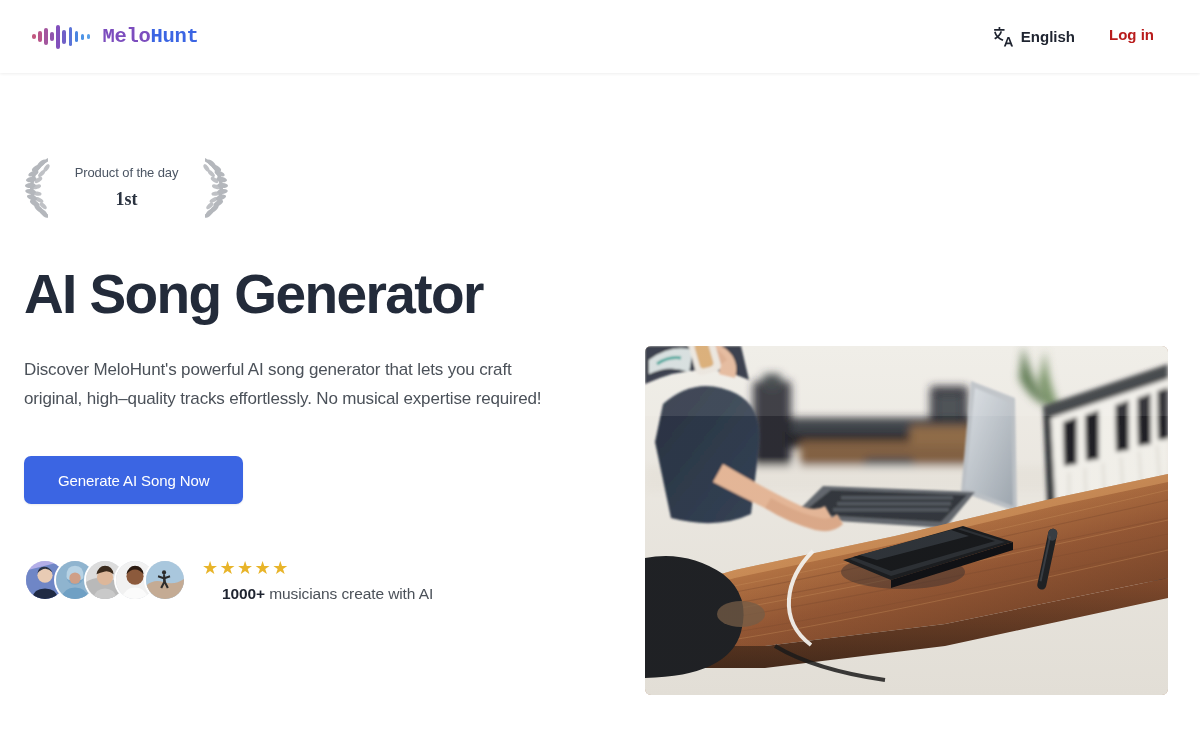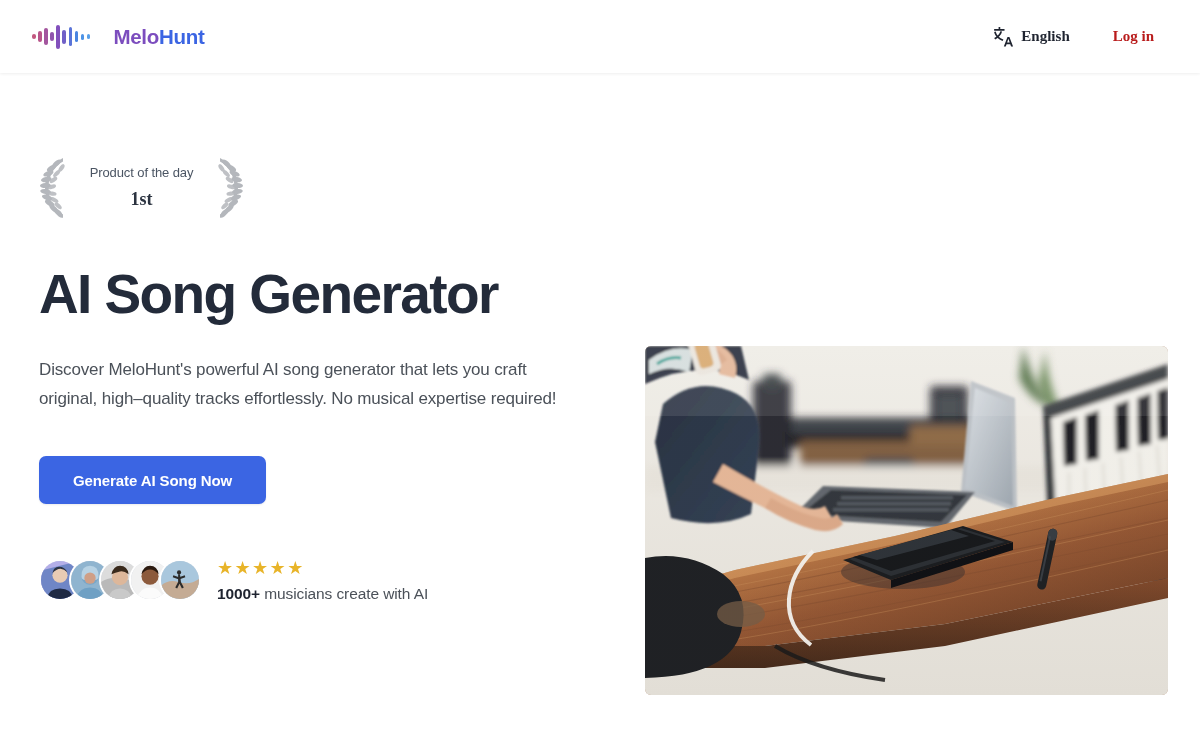--- a/index.html
+++ b/index.html
@@ -26,23 +26,24 @@
     align-items: center;
     padding: 0 32px 0 32px;
     box-shadow: 0 1px 3px rgba(0,0,0,0.07);
     position: relative;
     z-index: 20;
   }
 
   .brand {
     display: flex;
     align-items: center;
-    gap: 23px;
+    gap: 12px;
     cursor: pointer;
     margin-right: 50px;
+    font-family: Liberation Mono, monospace;
   }
 
   .brand-mark {
     display: flex;
     align-items: center;
     gap: 2.5px;
     height: 26px;
   }
   .brand-mark span {
     display: block;
@@ -67,23 +68,22 @@
     font-weight: 700;
     color: #1f2430;
     padding: 8px 26px;
     cursor: pointer;
     white-space: nowrap;
   }
 
   .header-right {
     margin-left: auto;
     display: flex;
-    align-items: center;
-    gap: 19px;
-    font-family: Liberation Serif, serif;
+    align-items: flex-start;
+    gap: 10px;
   }
   .lang {
     display: flex;
     align-items: center;
     gap: 7px;
     font-size: 15px;
     font-weight: 700;
     color: #1f2430;
     cursor: pointer;
     padding: 8px 10px;
@@ -98,21 +98,21 @@
     color: #b91c1c;
     cursor: pointer;
     padding: 8px 14px;
     white-space: nowrap;
   }
 
   
   .hero {
     position: relative;
     width: 1200px;
-    padding: 0 39px;
+    padding: 0 24px;
     display: flex;
     align-items: flex-start;
   }
 
   .hero-left {
     width: 600px;
     padding-top: 80px;
   }
 
   
@@ -165,21 +165,21 @@
 
   .cta {
     display: inline-flex;
     align-items: center;
     justify-content: center;
     height: 48px;
     padding: 0 34px;
     background: #3b65e3;
     color: #ffffff;
     font-size: 15px;
-    font-weight: 700;
+    font-weight: 400;
     border: none;
     border-radius: 7px;
     cursor: pointer;
     letter-spacing: -0.1px;
     box-shadow: 0 1px 2px rgba(0,0,0,0.08);
   }
 
   
   .social {
     display: flex;
@@ -205,20 +205,21 @@
     font-size: 18px;
     color: #e8b429;
     letter-spacing: 1.4px;
     line-height: 1;
     margin-bottom: 8px;
   }
   .social-line {
     font-size: 15.5px;
     color: #4b5159;
     letter-spacing: -0.1px;
+    margin-left: 20px;
   }
   .social-line b { color: #1f2430; font-weight: 700; }
 
   
   .hero-right {
     position: absolute;
     left: 645px;
     top: 273px;
     width: 523px;
     height: 349px;

